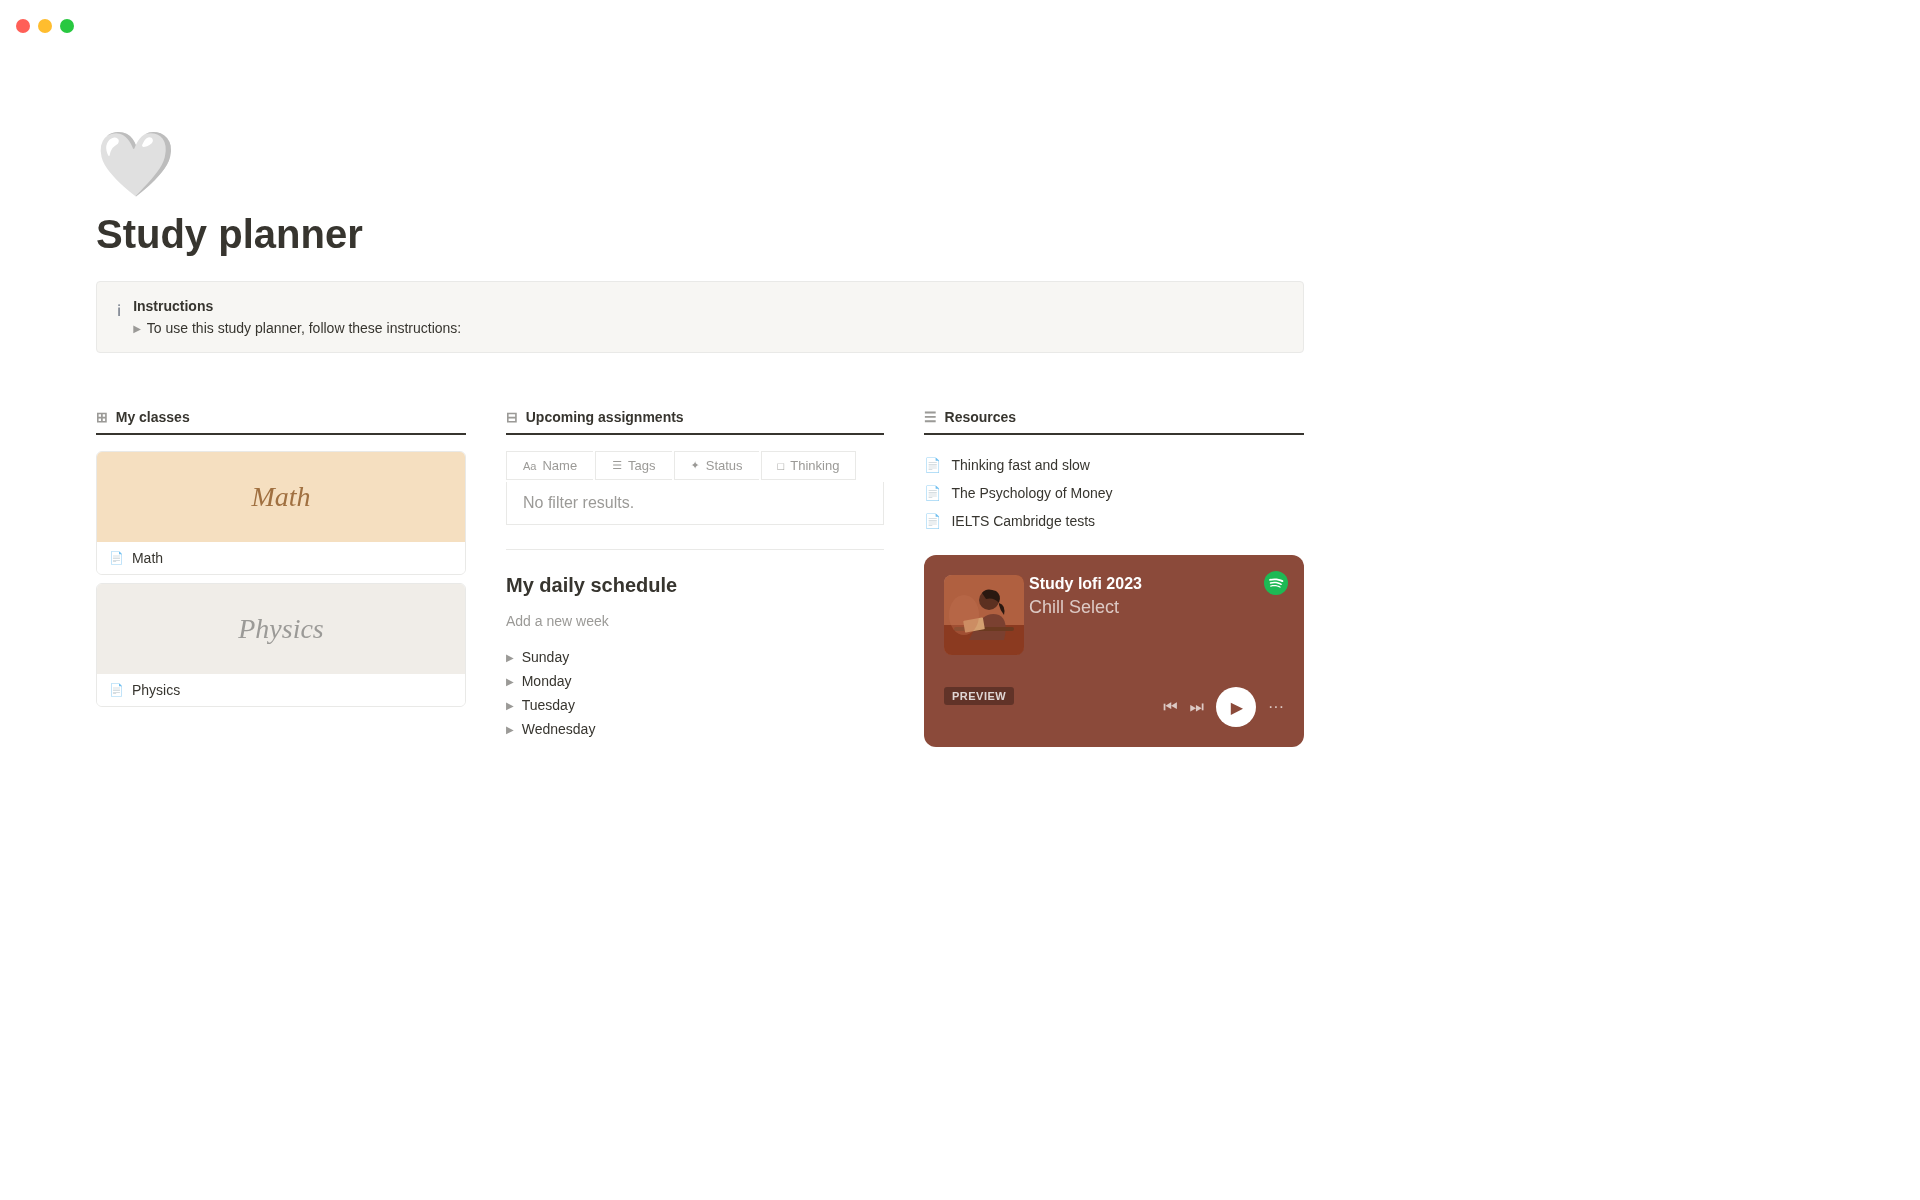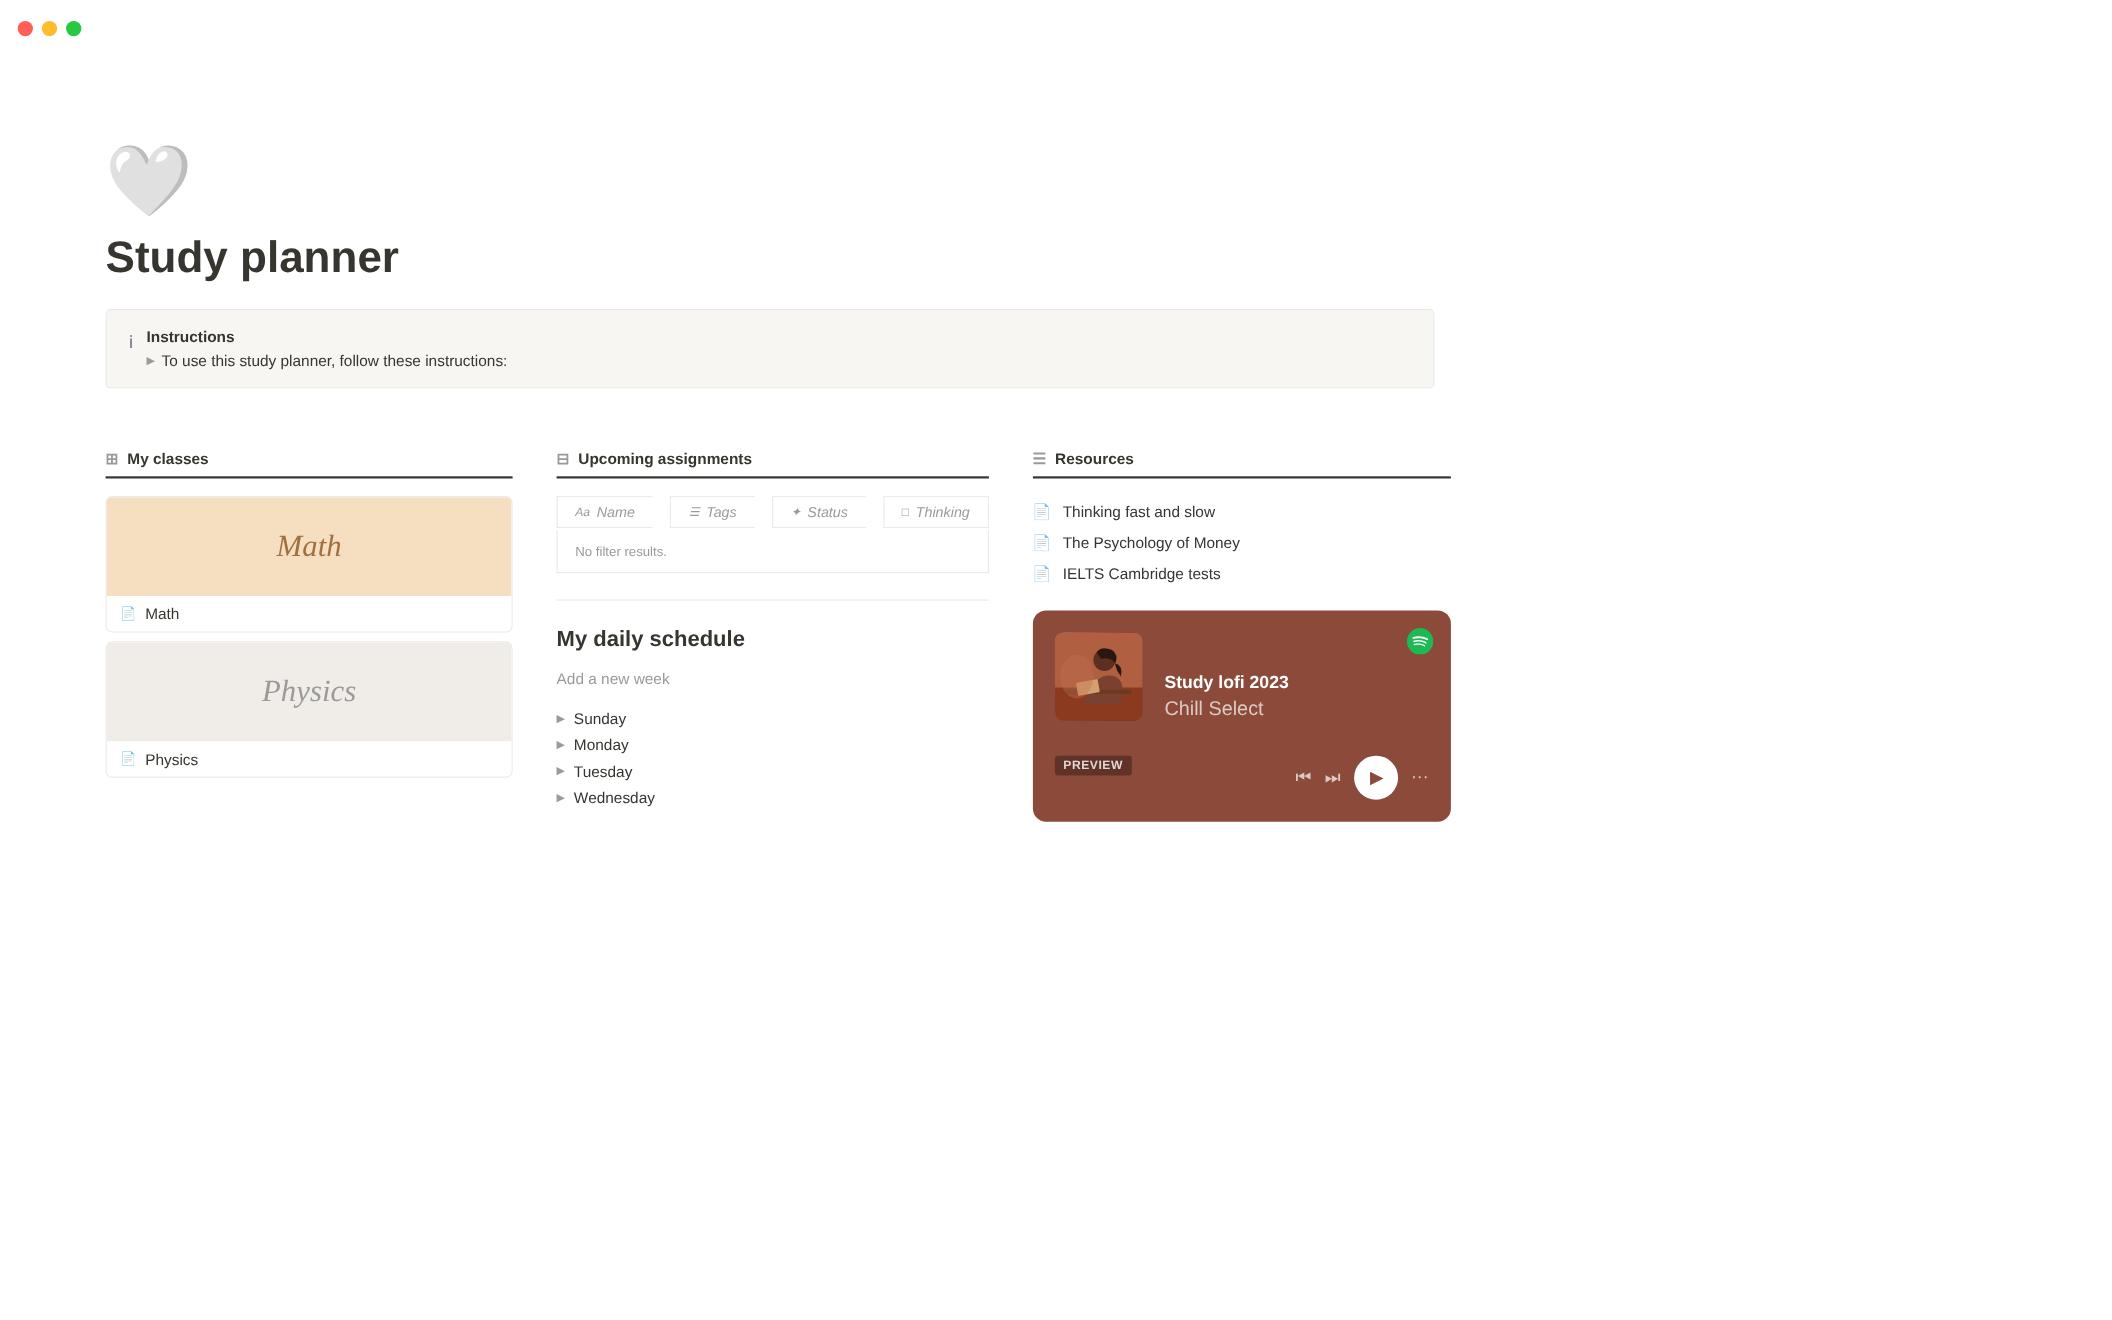--- a/index.html
+++ b/index.html
@@ -159,23 +159,22 @@
     }
     .class-card-footer-name {
       font-size: 14px;
       color: #37352f;
     }
 
     
     .assignments-col {}
     .db-toolbar {
       display: flex;
-      gap: 16px;
+      gap: 2px;
       margin-bottom: 2px;
-      font-style: italic;
     }
     .db-col-header {
       display: flex;
       align-items: center;
       gap: 6px;
       padding: 6px 16px;
       font-size: 13px;
       color: #9b9a97;
       border: 1px solid #e9e9e7;
       border-right: none;
@@ -183,21 +182,21 @@
     }
     .db-col-header:last-child {
       border-right: 1px solid #e9e9e7;
     }
     .db-col-header-icon {
       font-size: 11px;
     }
     .no-results {
       padding: 12px 16px;
       color: #9b9a97;
-      font-size: 12px;
+      font-size: 16px;
       border-left: 1px solid #e9e9e7;
       border-right: 1px solid #e9e9e7;
       border-bottom: 1px solid #e9e9e7;
     }
     .divider {
       height: 1px;
       background: #e9e9e7;
       margin: 24px 0;
     }
 
@@ -250,22 +249,22 @@
       padding: 20px;
       margin-top: 20px;
       display: flex;
       flex-direction: column;
       gap: 0;
       position: relative;
       overflow: hidden;
     }
     .spotify-top {
       display: flex;
-      align-items: flex-end;
-      gap: 20px;
+      align-items: flex-start;
+      gap: 5px;
       margin-bottom: 16px;
     }
     .spotify-album-art {
       width: 80px;
       height: 80px;
       border-radius: 8px;
       background: linear-gradient(135deg, #c4856a 0%, #7a3520 50%, #4a1a10 100%);
       flex-shrink: 0;
       overflow: hidden;
       display: flex;

